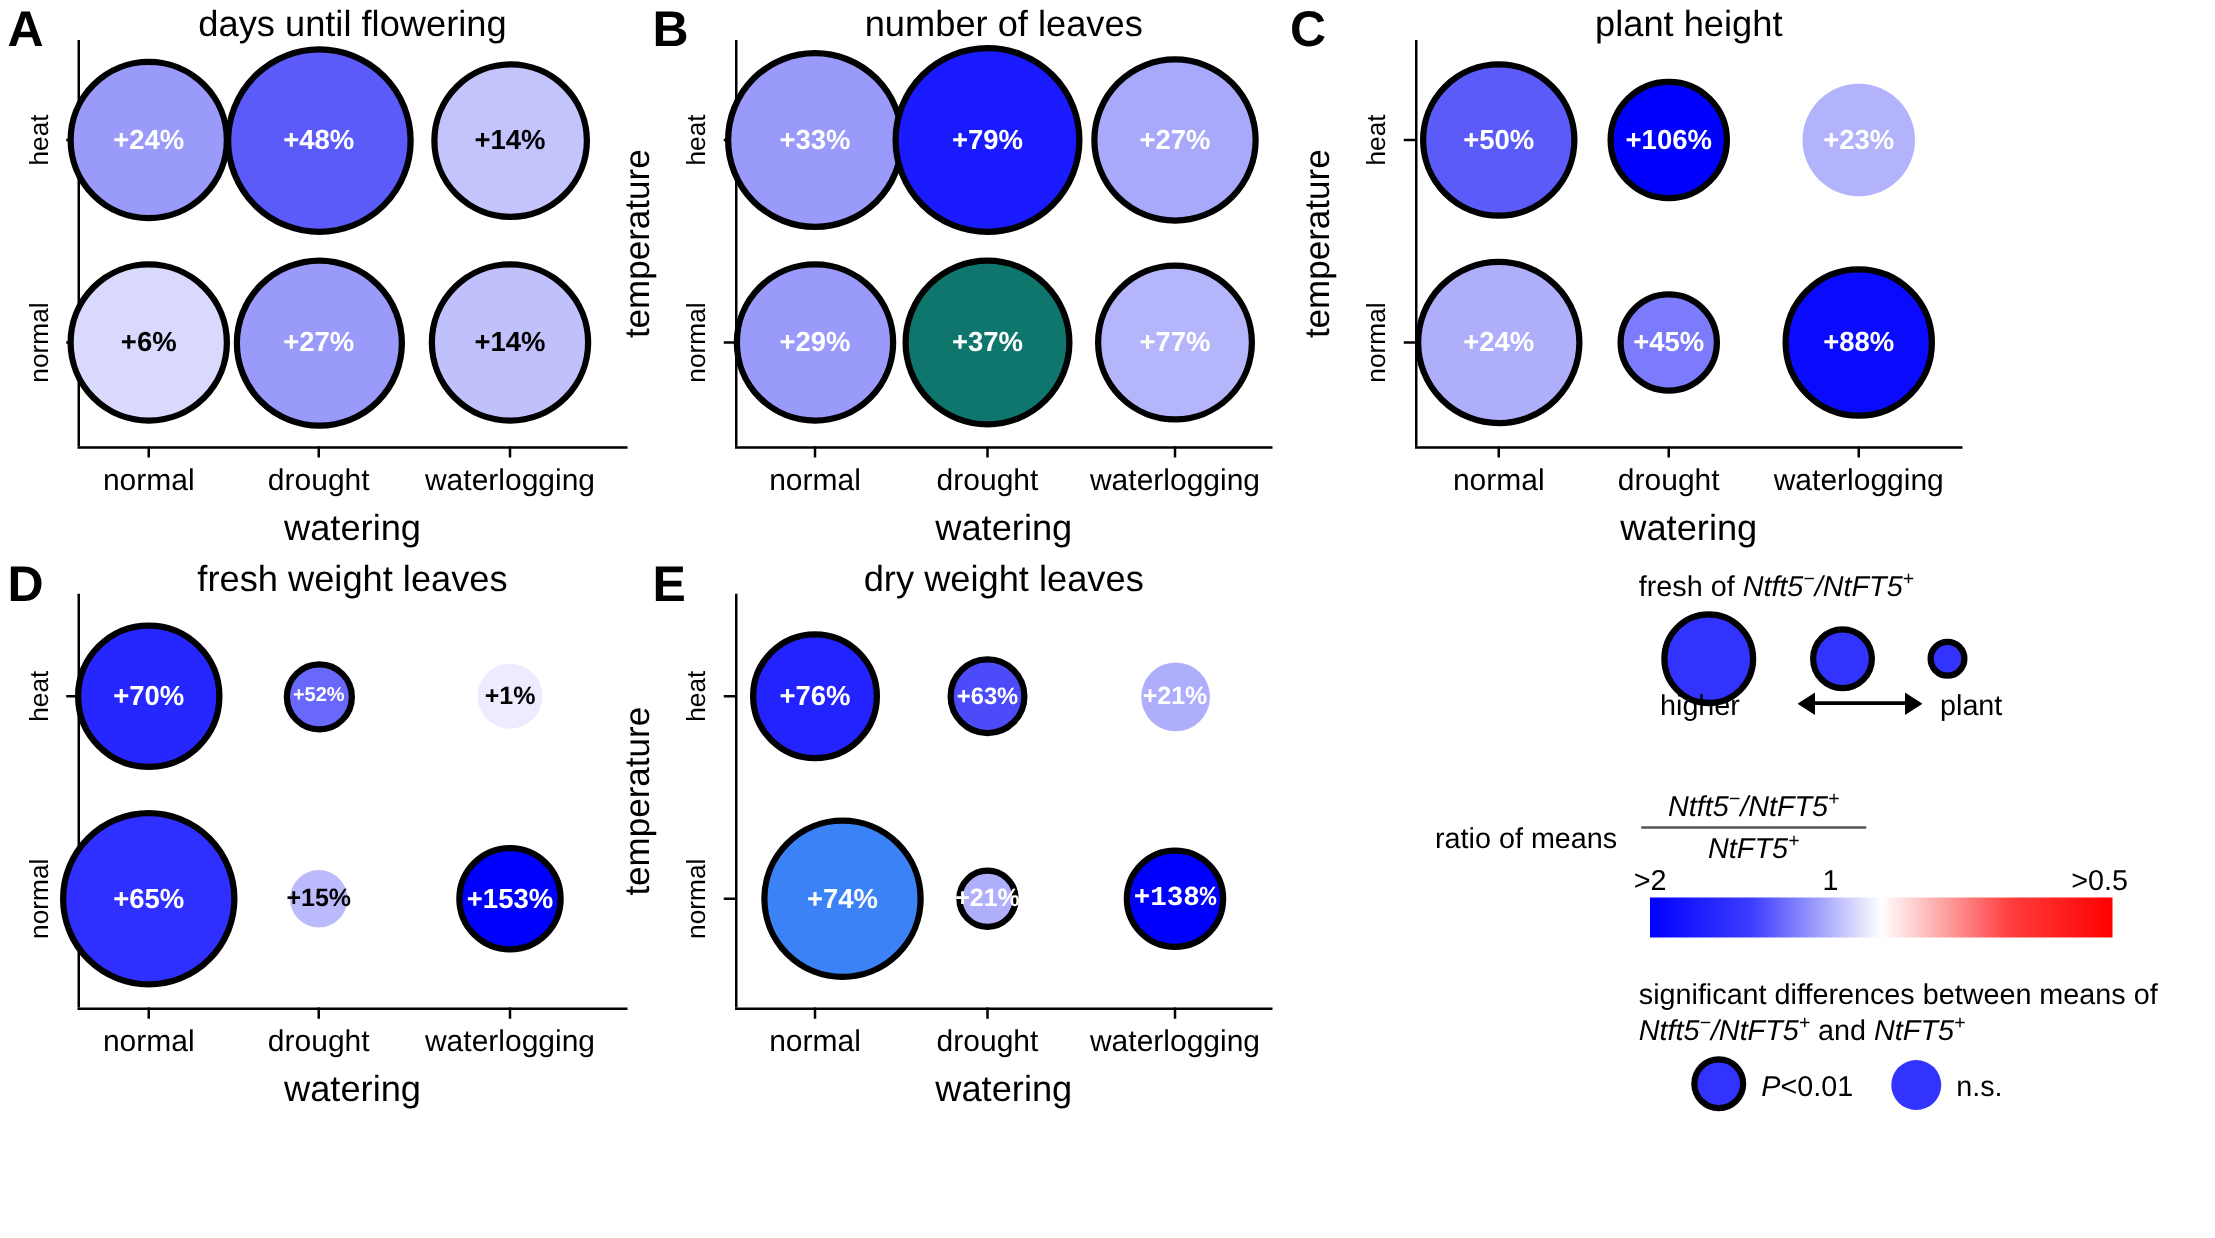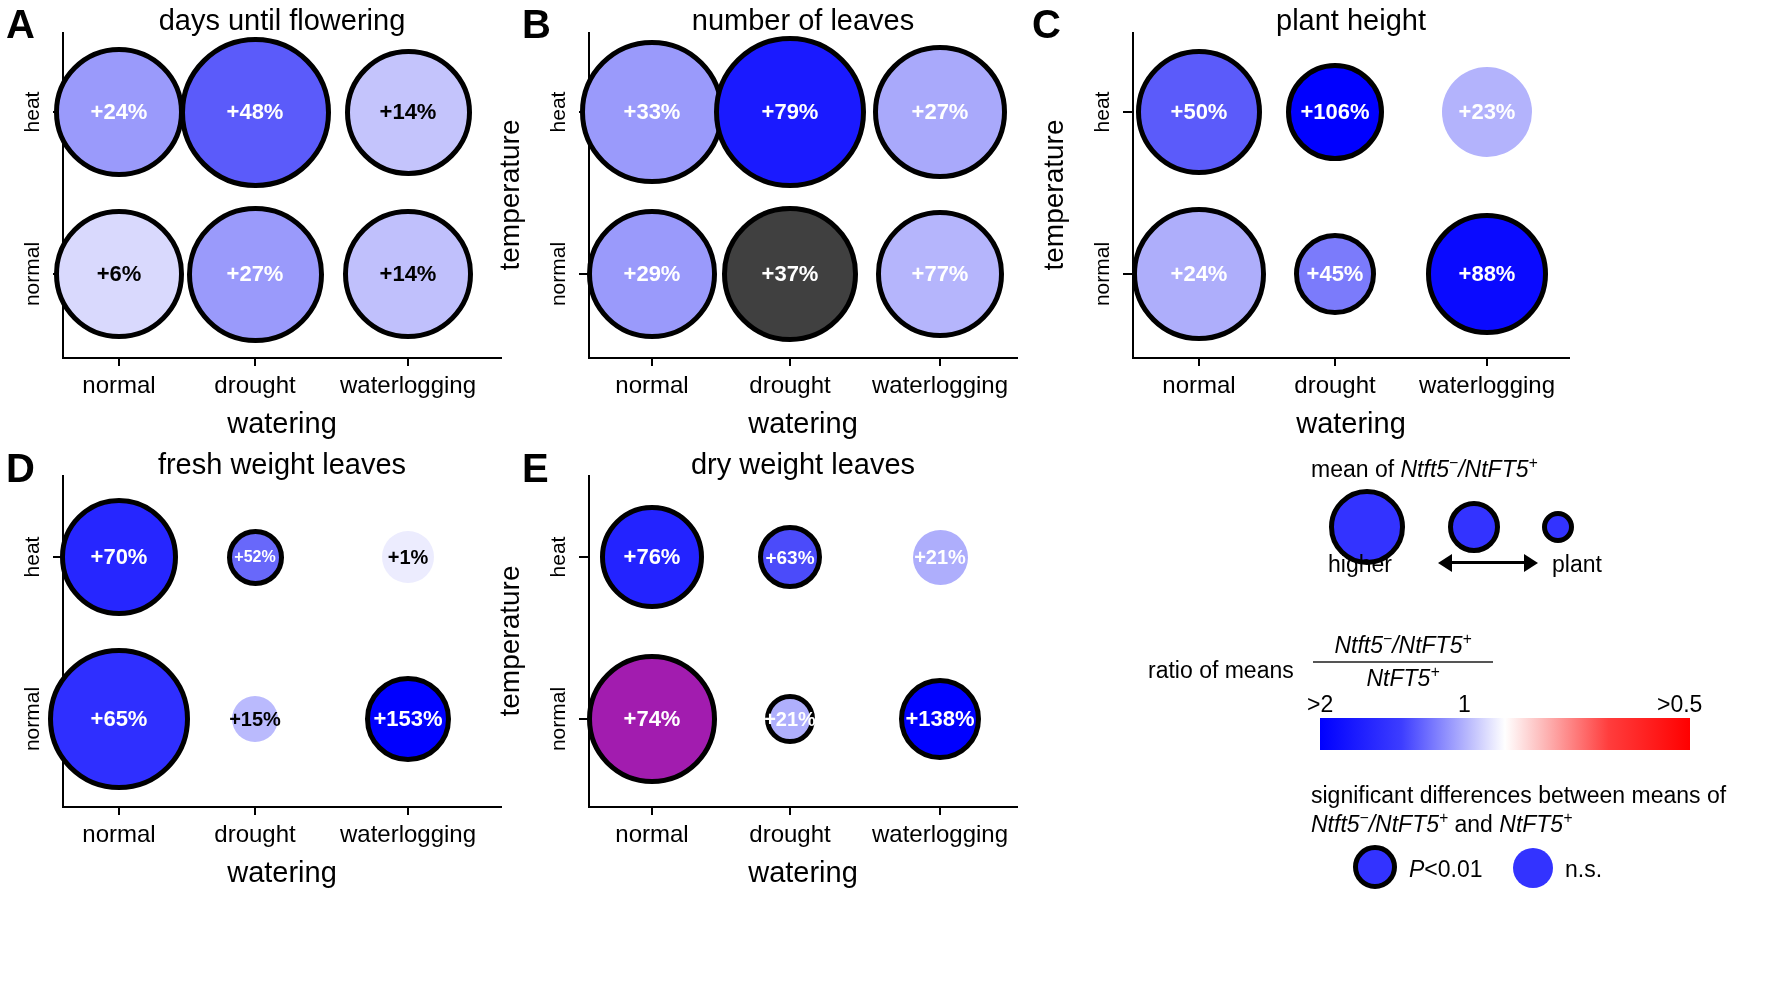--- a/index.html
+++ b/index.html
@@ -102,21 +102,21 @@
     <div class="xtick-lab" style="left:542px;top:371px;width:220px;">normal</div>
     <div class="tick-h" style="left:789px;top:357px;"></div>
     <div class="xtick-lab" style="left:680px;top:371px;width:220px;">drought</div>
     <div class="tick-h" style="left:939px;top:357px;"></div>
     <div class="xtick-lab" style="left:830px;top:371px;width:220px;">waterlogging</div>
     <div class="xaxis-title" style="left:588px;top:407px;width:430px;">watering</div>
     <div class="bubble sig" style="left:580px;top:40px;width:144px;height:144px;background:#9a9afb;color:#ffffff;">+33%</div>
     <div class="bubble sig" style="left:714px;top:36px;width:152px;height:152px;background:#1a1aff;color:#ffffff;">+79%</div>
     <div class="bubble sig" style="left:873px;top:45px;width:134px;height:134px;background:#a9a9fb;color:#ffffff;">+27%</div>
     <div class="bubble sig" style="left:587px;top:209px;width:130px;height:130px;background:#9a9afb;color:#ffffff;">+29%</div>
-    <div class="bubble sig" style="left:722px;top:206px;width:136px;height:136px;background:#404040;color:#ffffff;">+37%</div>
+    <div class="bubble sig" style="left:722px;top:206px;width:136px;height:136px;background:#0f766e;color:#ffffff;">+37%</div>
     <div class="bubble sig" style="left:876px;top:210px;width:128px;height:128px;background:#b5b5fc;color:#ffffff;">+77%</div>
     <div class="panel-letter" style="left:1032px;top:4px;">C</div>
     <div class="panel-title" style="left:1132px;top:6px;width:438px;">plant height</div>
     <div class="axis-v" style="left:1132px;top:32px;height:325px;"></div>
     <div class="axis-h" style="left:1132px;top:357px;width:438px;"></div>
     <div class="tick-v" style="left:1123px;top:111px;"></div>
     <div class="ytick-lab" style="left: 1114px; top: 112px; transform: rotate(-90deg) translate(-50%, -100%);">heat</div>
     <div class="tick-v" style="left:1123px;top:273px;"></div>
     <div class="ytick-lab" style="left: 1114px; top: 274px; transform: rotate(-90deg) translate(-50%, -100%);">normal</div>
     <div class="ylab-rot" style="left: 1070px; top: 194.5px; transform: rotate(-90deg) translate(-50%, -100%);">temperature</div>
@@ -166,29 +166,29 @@
     <div class="tick-h" style="left:651px;top:806px;"></div>
     <div class="xtick-lab" style="left:542px;top:820px;width:220px;">normal</div>
     <div class="tick-h" style="left:789px;top:806px;"></div>
     <div class="xtick-lab" style="left:680px;top:820px;width:220px;">drought</div>
     <div class="tick-h" style="left:939px;top:806px;"></div>
     <div class="xtick-lab" style="left:830px;top:820px;width:220px;">waterlogging</div>
     <div class="xaxis-title" style="left:588px;top:856px;width:430px;">watering</div>
     <div class="bubble sig" style="left:600px;top:505px;width:104px;height:104px;background:#2323ff;color:#ffffff;">+76%</div>
     <div class="bubble sig" style="left: 758px; top: 525px; width: 64px; height: 64px; background: rgb(75, 75, 250); color: rgb(255, 255, 255); font-size: 19px;">+63%</div>
     <div class="bubble ns" style="left: 912.5px; top: 529.5px; width: 55px; height: 55px; background: rgb(174, 174, 252); color: rgb(255, 255, 255); font-size: 20px;">+21%</div>
-    <div class="bubble sig" style="left:587px;top:654px;width:130px;height:130px;background:#a21caf;color:#ffffff;">+74%</div>
+    <div class="bubble sig" style="left:609px;top:654px;width:130px;height:130px;background:#3b82f6;color:#ffffff;">+74%</div>
     <div class="bubble sig" style="left: 765px; top: 694px; width: 50px; height: 50px; background: rgb(175, 175, 252); color: rgb(255, 255, 255); font-size: 20px;">+21%</div>
-    <div class="bubble sig" style="left:899px;top:678px;width:82px;height:82px;background:#0000ff;color:#ffffff;">+138%</div>
+    <div class="bubble sig" style="left:899px;top:678px;width:82px;height:82px;background:#0000ff;color:#ffffff;font-family:Liberation Mono, monospace;">+138%</div>
   </div>
 
 <div class="panel">
 
   <div class="lg-text" style="left:1311px;top:455px;">
-    <span>mean of </span><span class="lg-ital"><span>Ntft5</span><sup>−</sup><span>/NtFT5</span><sup>+</sup></span>
+    <span>fresh of </span><span class="lg-ital"><span>Ntft5</span><sup>−</sup><span>/NtFT5</span><sup>+</sup></span>
   </div>
 
   <div class="lg-bubble sig" id="lg-b1" style="width: 76px; height: 76px; left: 1329px; top: 489px; background: rgb(51, 51, 255);"></div>
   <div class="lg-bubble sig" id="lg-b2" style="width: 52px; height: 52px; left: 1448px; top: 501px; background: rgb(51, 51, 255);"></div>
   <div class="lg-bubble sig" id="lg-b3" style="width: 32px; height: 32px; left: 1542px; top: 511px; background: rgb(51, 51, 255);"></div>
 
   <div class="lg-text" style="left:1328px;top:550px;">higher</div>
   <div class="arrow-wrap" style="left:1438px;top:552px;width:100px;">
     <div class="arrow-head left"></div>
     <div class="arrow-line"></div>

